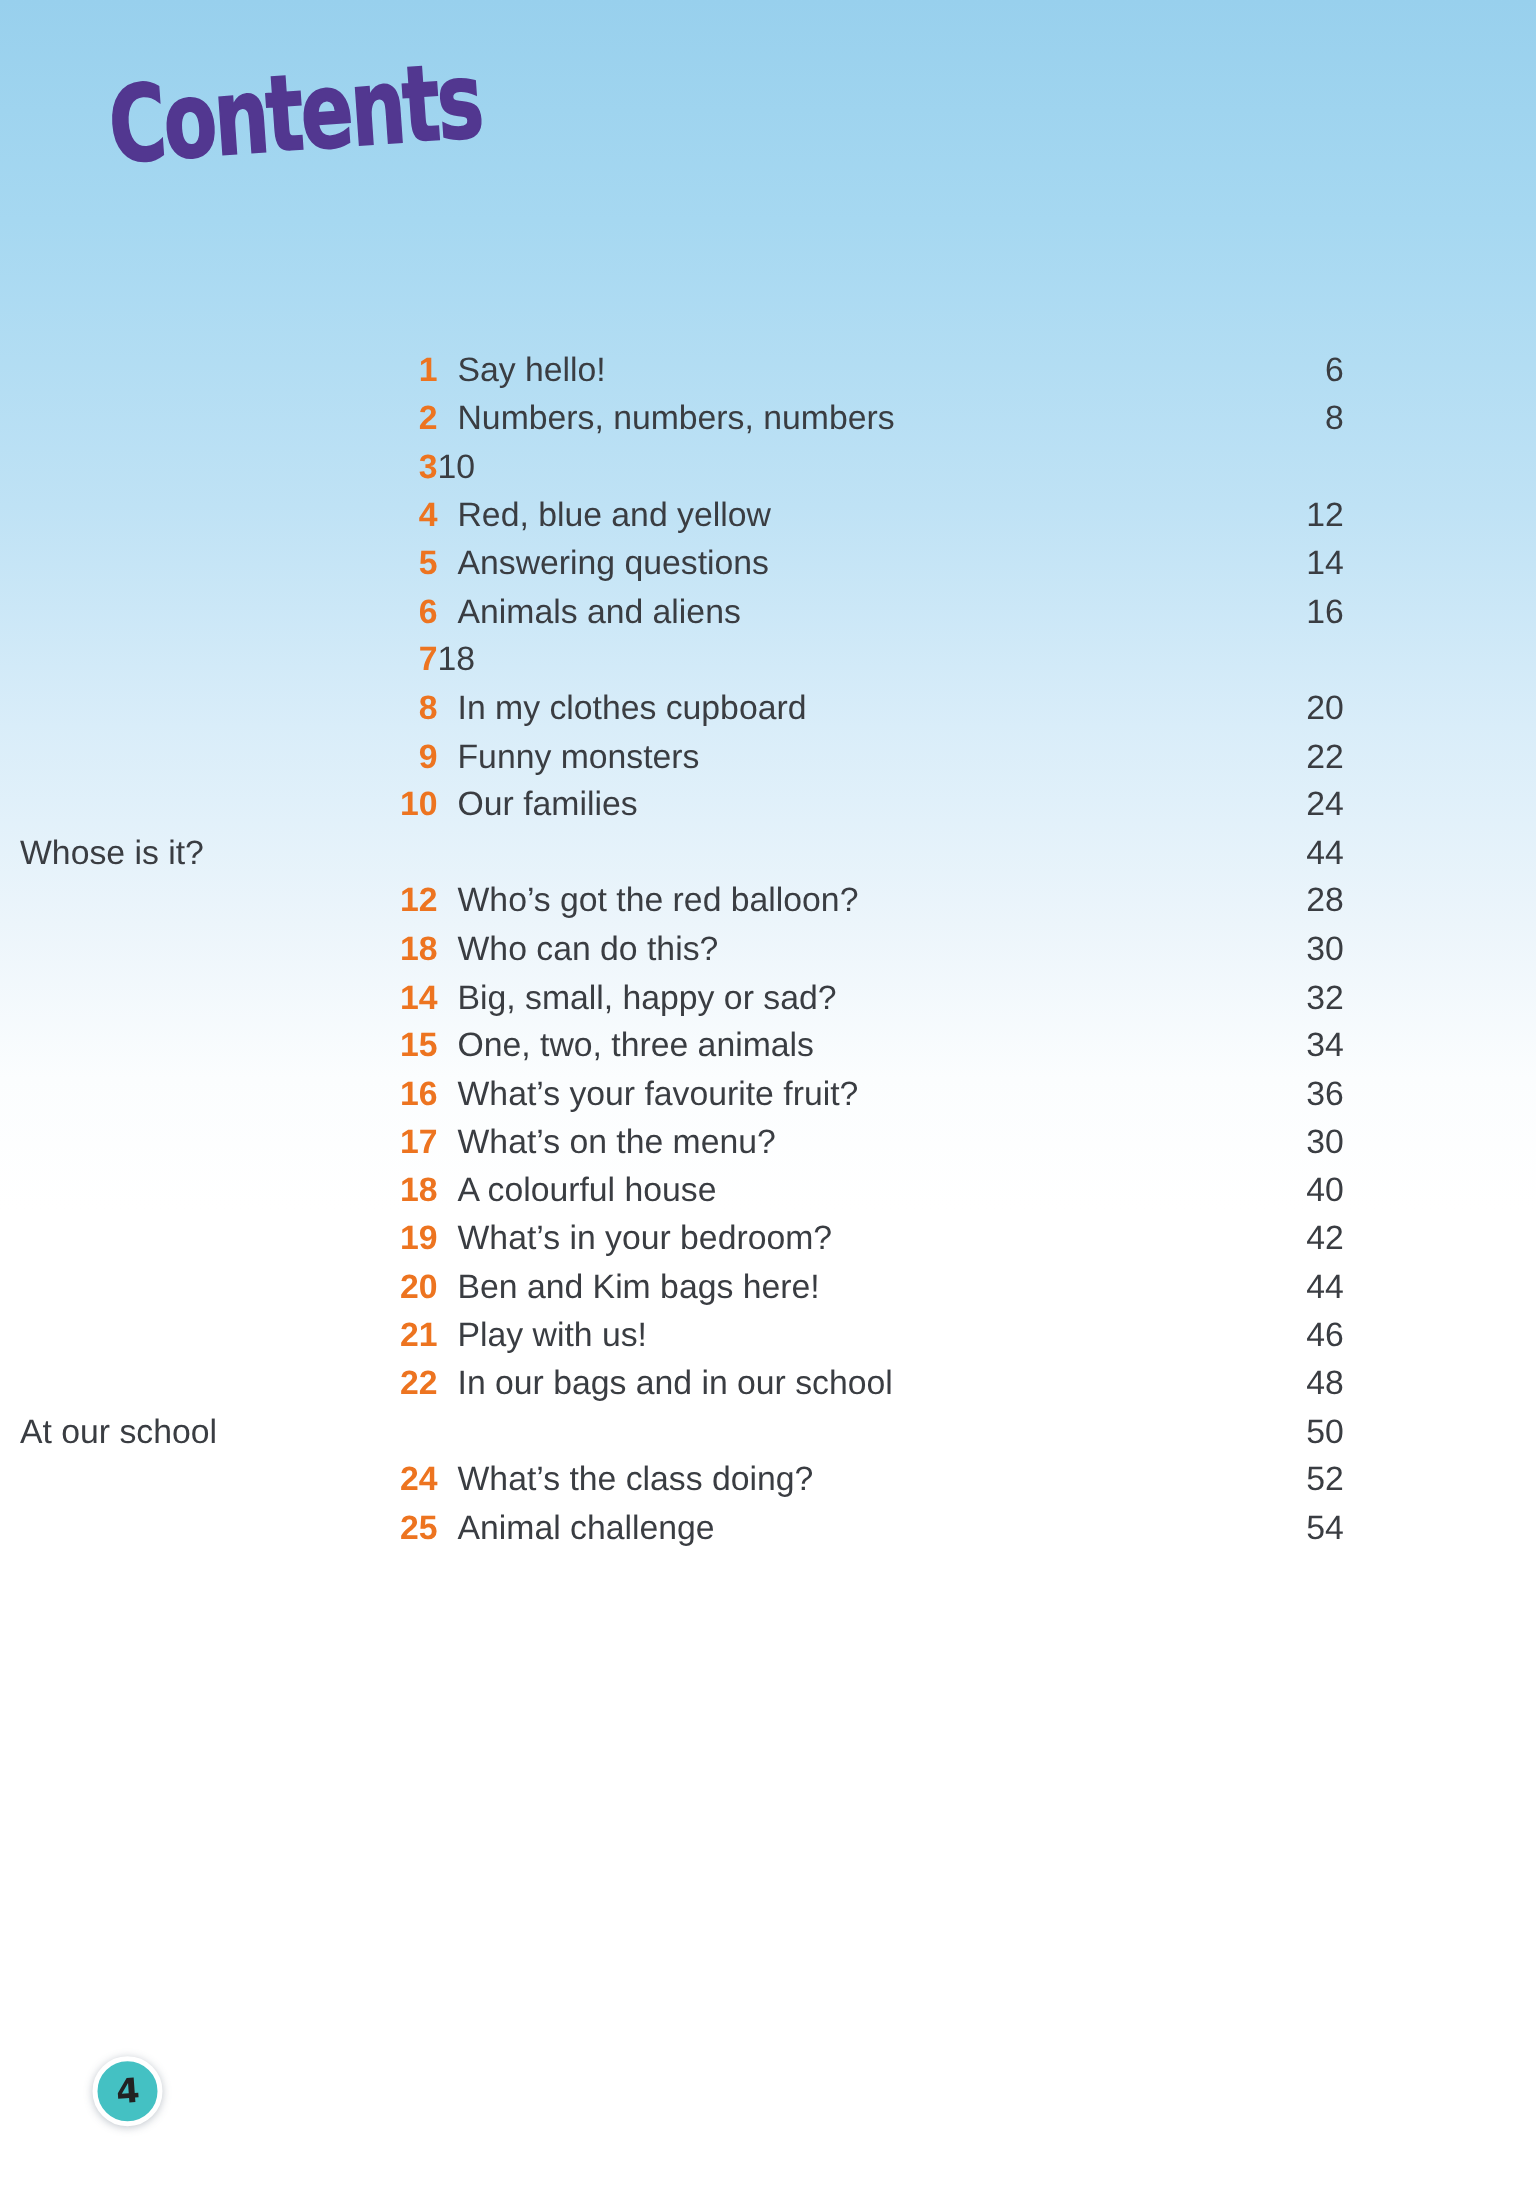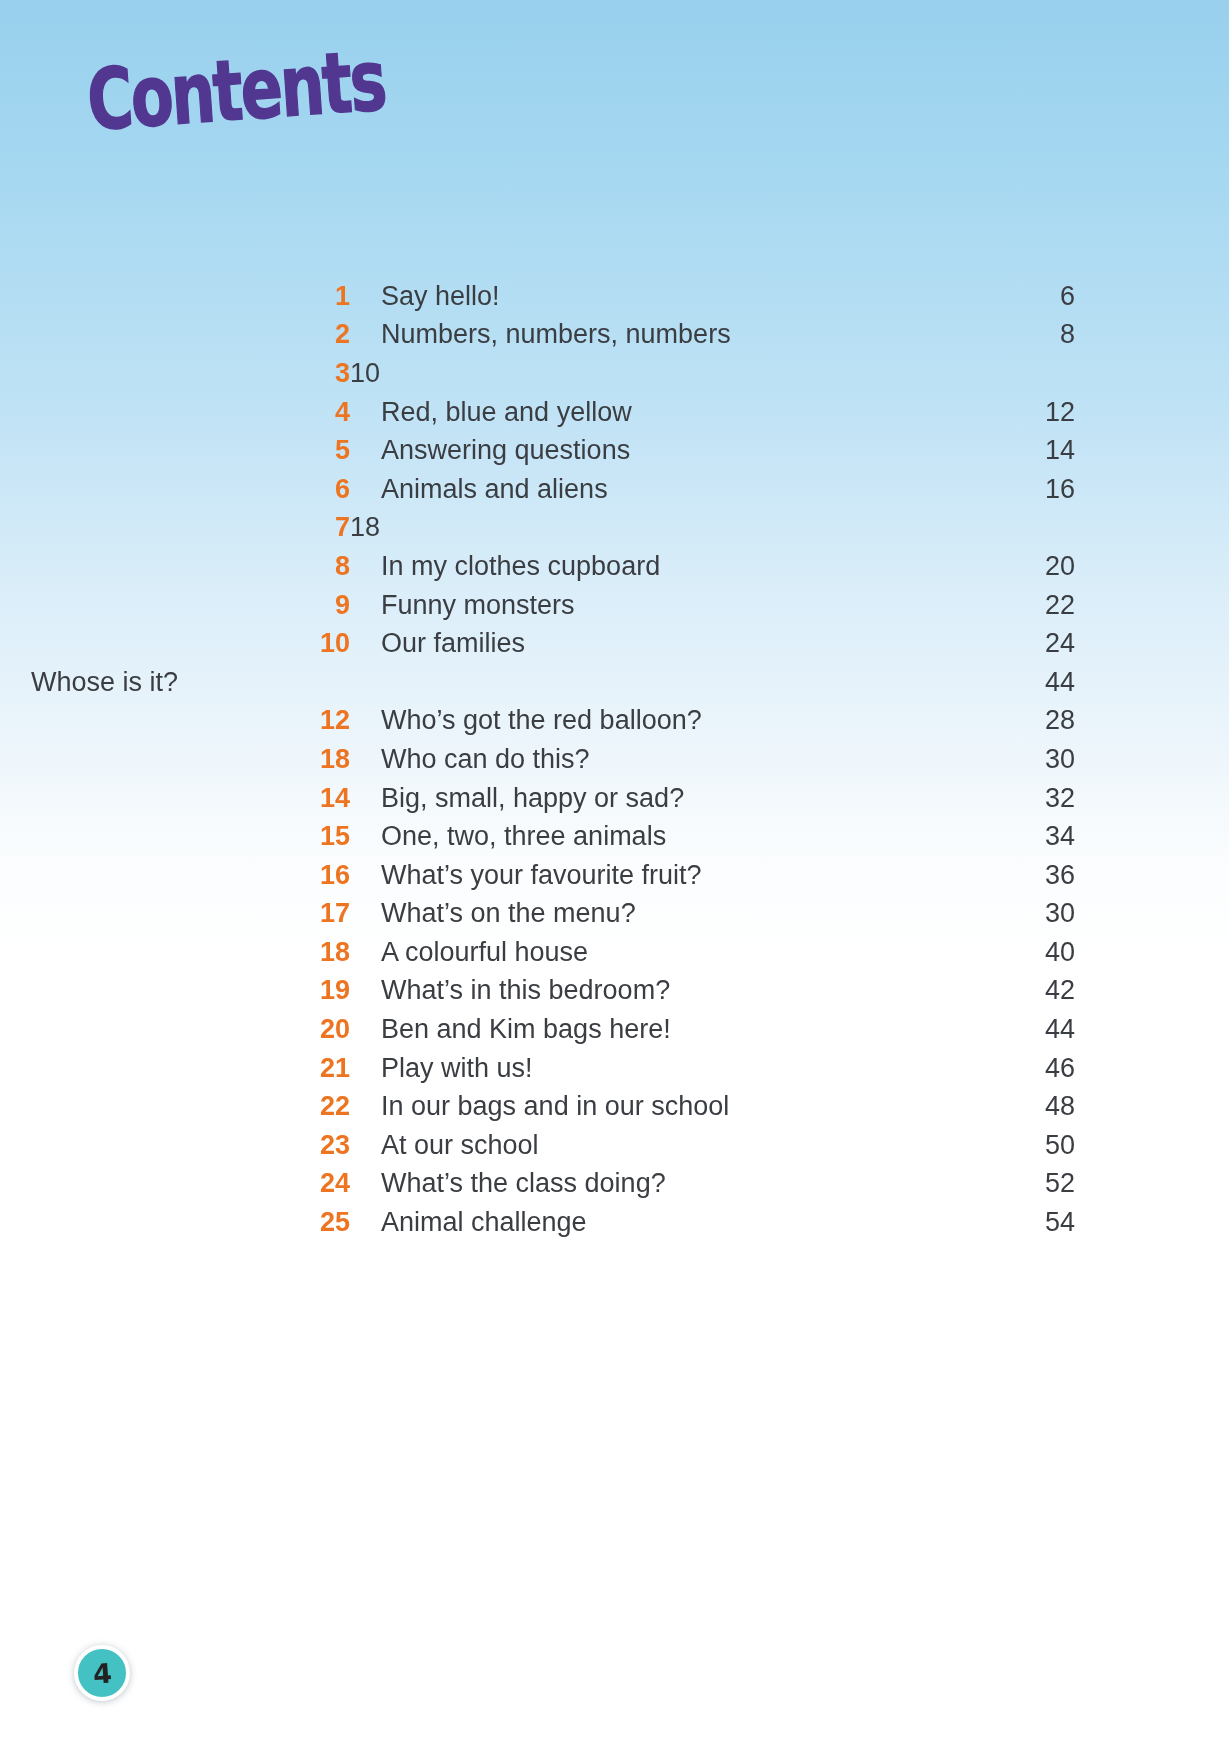--- a/index.html
+++ b/index.html
@@ -52,21 +52,21 @@
   }
   .unit-num {
     width: 350px;
     flex: 0 0 350px;
     text-align: right;
     color: #ed7420;
     font-weight: 700;
   }
   .entry-title {
     flex: 1 1 auto;
-    margin-left: 31px;
+    margin-left: 16px;
     color: #3a3d42;
   }
   .entry-page {
     flex: 0 0 auto;
     text-align: right;
     color: #3a3d42;
   }
   .page-badge {
     position: absolute;
     left: 74px;
@@ -198,21 +198,21 @@
   </div>
 
   <div class="toc-row">
     <span class="unit-num">18</span>
     <span class="entry-title">A colourful house</span>
     <span class="entry-page">40</span>
   </div>
 
   <div class="toc-row">
     <span class="unit-num">19</span>
-    <span class="entry-title">What’s in this bedroom?</span>
+    <span class="entry-title">What’s in your bedroom?</span>
     <span class="entry-page">42</span>
   </div>
 
   <div class="toc-row">
     <span class="unit-num">20</span>
     <span class="entry-title">Ben and Kim bags here!</span>
     <span class="entry-page">44</span>
   </div>
 
   <div class="toc-row">
@@ -221,21 +221,20 @@
     <span class="entry-page">46</span>
   </div>
 
   <div class="toc-row">
     <span class="unit-num">22</span>
     <span class="entry-title">In our bags and in our school</span>
     <span class="entry-page">48</span>
   </div>
 
   <div class="toc-row">
-    <span class="unit-num">23</span>
     <span class="entry-title">At our school</span>
     <span class="entry-page">50</span>
   </div>
 
   <div class="toc-row">
     <span class="unit-num">24</span>
     <span class="entry-title">What’s the class doing?</span>
     <span class="entry-page">52</span>
   </div>
 

